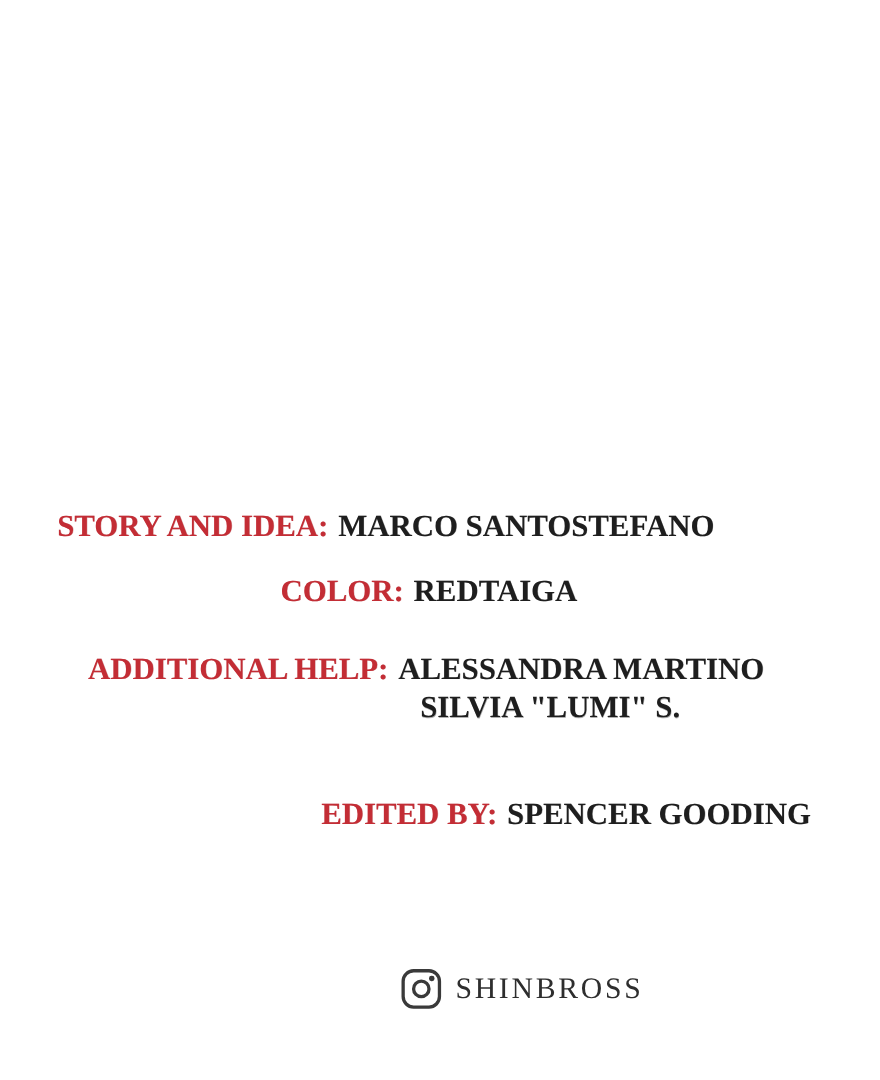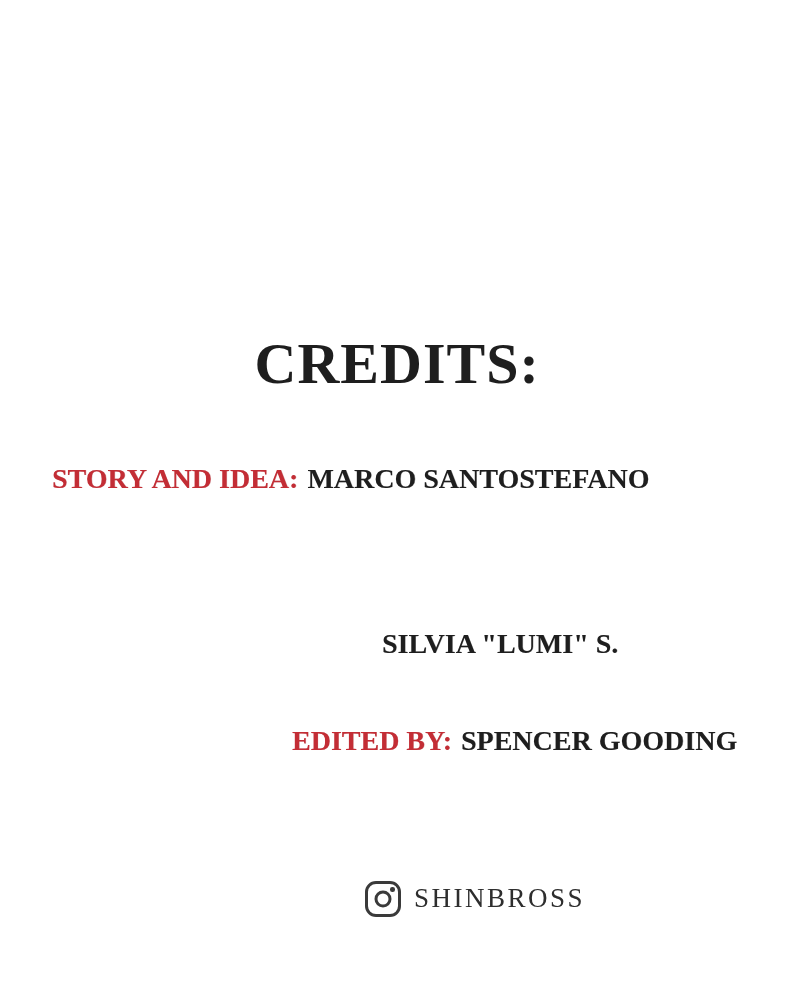--- a/index.html
+++ b/index.html
@@ -98,28 +98,33 @@
     color: #2e2e2e;
     white-space: nowrap;
     line-height: 37px;
   }
 </style>
 </head>
 <body>
 
 <div class="page">
 
-  <h1 class="title">CREDITS:</h1>
 
 
   <div class="credit-line line-1">
     <span class="label">STORY AND IDEA:</span><span class="value">MARCO SANTOSTEFANO</span>
   </div>
 
+  <div class="credit-line line-2">
+    <span class="label">COLOR:</span><span class="value">REDTAIGA</span>
+  </div>
 
+  <div class="credit-line line-3">
+    <span class="label">ADDITIONAL HELP:</span><span class="value">ALESSANDRA MARTINO</span>
+  </div>
 
   <div class="credit-line line-4">
     <span class="label"></span><span class="value">SILVIA "LUMI" S.</span>
   </div>
 
   <div class="credit-line line-5">
     <span class="label">EDITED BY:</span><span class="value">SPENCER GOODING</span>
   </div>
 
 

